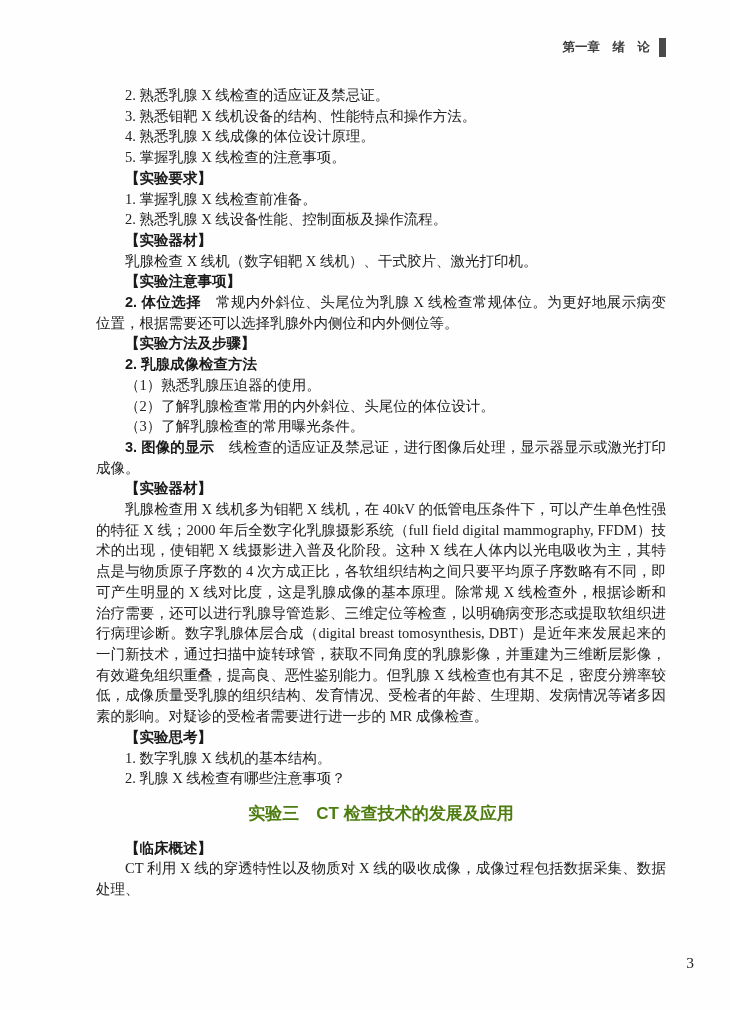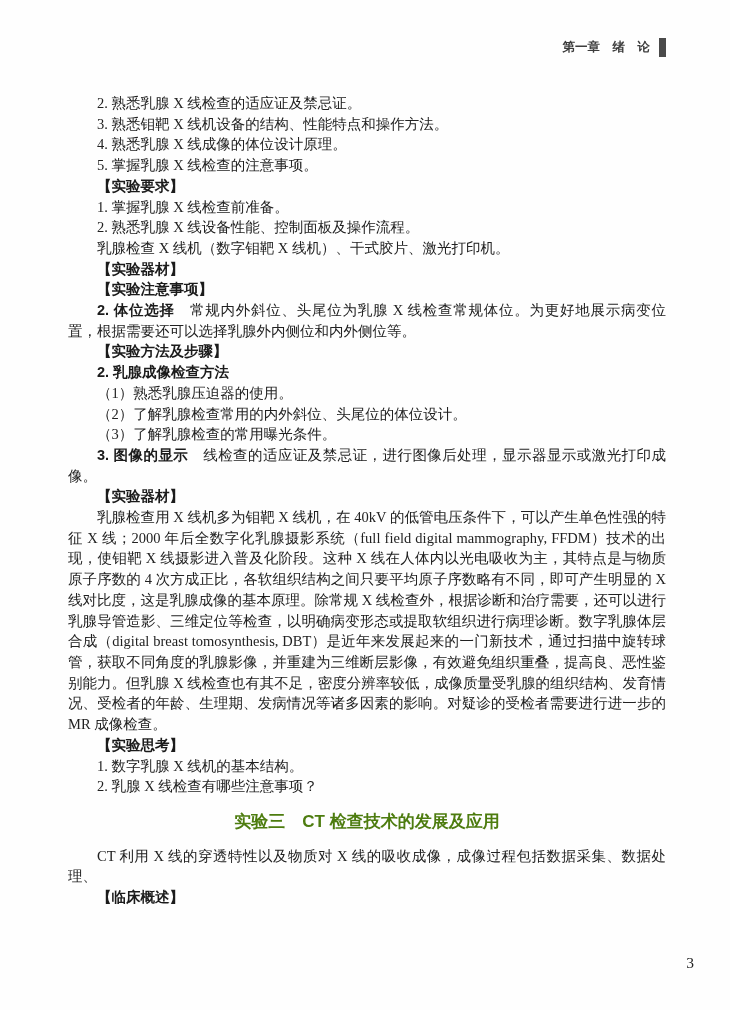--- a/index.html
+++ b/index.html
@@ -7,33 +7,33 @@
   body {
     width: 730px; height: 1010px;
     font-family: "Liberation Serif", "DejaVu Serif", serif;
     color: #212121;
     overflow: hidden;
   }
   .page {
     position: relative;
     width: 730px; height: 1010px;
     background: #fefefe;
-    padding: 36px 64px 0 68px;
+    padding: 36px 64px 0 96px;
   }
   .running-header {
     display: flex; justify-content: flex-end; align-items: center;
     gap: 9px; height: 22px;
   }
   .chapter {
     font-family: "Liberation Sans", "DejaVu Sans", sans-serif;
     font-weight: bold; font-size: 12.5px; color: #3c3c3c;
   }
   .hdr-bar { width: 7px; height: 19px; background: #4a4a4a; }
   .page-body {
-    margin-top: 35px;
+    margin-top: 27px;
     font-size: 14.5px; line-height: 20.7px;
     text-align: justify;
   }
   .blk { text-indent: 2em; }
   .sec-header, .lead, .bold-item {
     font-family: Liberation Sans, sans-serif;
     font-weight: bold; color: #1b1b1b;
   }
   .exp-heading {
     font-family: "Liberation Sans", "DejaVu Sans", sans-serif;
@@ -59,43 +59,43 @@
   <div class="page-body">
     <p class="blk">2. 熟悉乳腺 X 线检查的适应证及禁忌证。</p>
     <p class="blk">3. 熟悉钼靶 X 线机设备的结构、性能特点和操作方法。</p>
     <p class="blk">4. 熟悉乳腺 X 线成像的体位设计原理。</p>
     <p class="blk">5. 掌握乳腺 X 线检查的注意事项。</p>
 
     <p class="blk sec-header">【实验要求】</p>
     <p class="blk">1. 掌握乳腺 X 线检查前准备。</p>
     <p class="blk">2. 熟悉乳腺 X 线设备性能、控制面板及操作流程。</p>
 
+    <p class="blk sec-header">【实验器材】</p>
     <p class="blk">乳腺检查 X 线机（数字钼靶 X 线机）、干式胶片、激光打印机。</p>
-    <p class="blk sec-header">【实验器材】</p>
 
     <p class="blk sec-header">【实验注意事项】</p>
     <p class="blk"><b class="lead">2. 体位选择</b><span>　常规内外斜位、头尾位为乳腺 X 线检查常规体位。为更好地展示病变位置，根据需要还可以选择乳腺外内侧位和内外侧位等。</span></p>
 
     <p class="blk sec-header">【实验方法及步骤】</p>
     <p class="blk bold-item">2. 乳腺成像检查方法</p>
     <p class="blk">（1）熟悉乳腺压迫器的使用。</p>
     <p class="blk">（2）了解乳腺检查常用的内外斜位、头尾位的体位设计。</p>
     <p class="blk">（3）了解乳腺检查的常用曝光条件。</p>
     <p class="blk"><b class="lead">3. 图像的显示</b><span>　线检查的适应证及禁忌证，进行图像后处理，显示器显示或激光打印成像。</span></p>
 
     <p class="blk sec-header">【实验器材】</p>
     <p class="blk">乳腺检查用 X 线机多为钼靶 X 线机，在 40kV 的低管电压条件下，可以产生单色性强的特征 X 线；2000 年后全数字化乳腺摄影系统（full field digital mammography, FFDM）技术的出现，使钼靶 X 线摄影进入普及化阶段。这种 X 线在人体内以光电吸收为主，其特点是与物质原子序数的 4 次方成正比，各软组织结构之间只要平均原子序数略有不同，即可产生明显的 X 线对比度，这是乳腺成像的基本原理。除常规 X 线检查外，根据诊断和治疗需要，还可以进行乳腺导管造影、三维定位等检查，以明确病变形态或提取软组织进行病理诊断。数字乳腺体层合成（digital breast tomosynthesis, DBT）是近年来发展起来的一门新技术，通过扫描中旋转球管，获取不同角度的乳腺影像，并重建为三维断层影像，有效避免组织重叠，提高良、恶性鉴别能力。但乳腺 X 线检查也有其不足，密度分辨率较低，成像质量受乳腺的组织结构、发育情况、受检者的年龄、生理期、发病情况等诸多因素的影响。对疑诊的受检者需要进行进一步的 MR 成像检查。</p>
 
     <p class="blk sec-header">【实验思考】</p>
     <p class="blk">1. 数字乳腺 X 线机的基本结构。</p>
     <p class="blk">2. 乳腺 X 线检查有哪些注意事项？</p>
 
     <h2 class="exp-heading">实验三　CT 检查技术的发展及应用</h2>
 
+    <p class="blk sec-header">【临床概述】</p>
     <p class="blk">CT 利用 X 线的穿透特性以及物质对 X 线的吸收成像，成像过程包括数据采集、数据处理、</p>
-    <p class="blk sec-header">【临床概述】</p>
   </div>
 
   <div class="running-footer">
     <span class="pagenum">3</span>
   </div>
 
 </div>
 
 </body></html>

